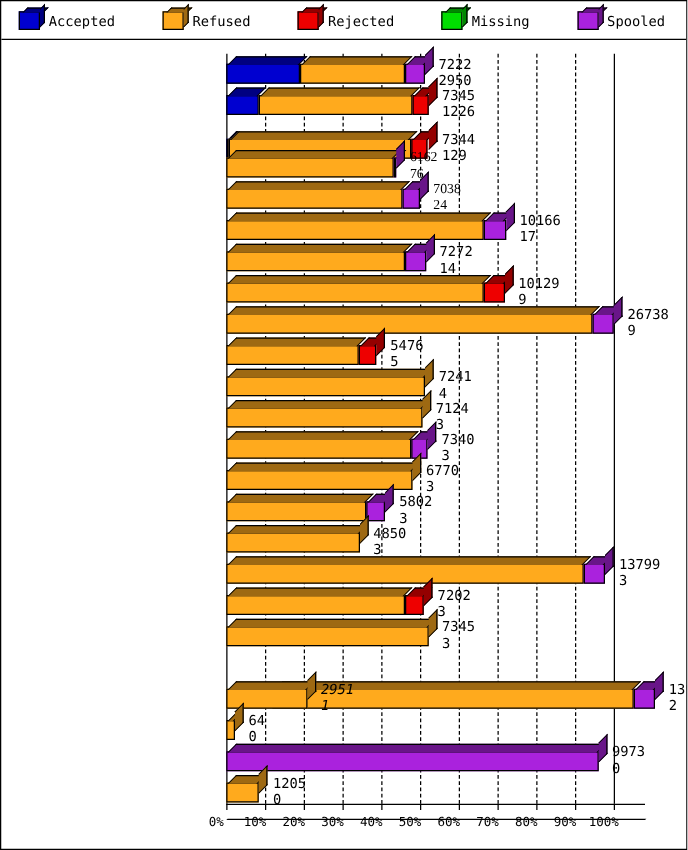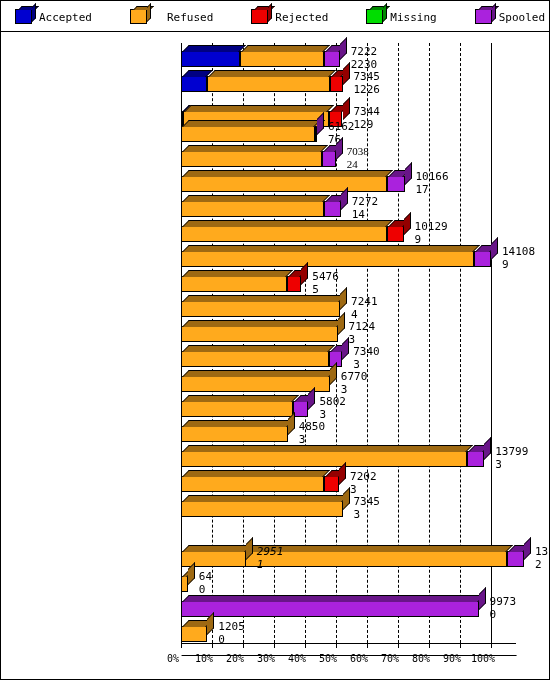--- a/index.html
+++ b/index.html
@@ -92,21 +92,21 @@
 <div id="frame">
 
   <div id="legend">
       <div class="lg-item">
         <div class="lg-box" style="background: rgb(0, 0, 208);">
           <div class="top" style="background: rgb(0, 0, 129);"></div>
           <div class="side" style="background: rgb(0, 0, 129);"></div>
         </div>
         <span class="lg-label">Accepted</span>
       </div>
-      <div class="lg-item" style="margin-left: 38px; gap: 13px;">
+      <div class="lg-item" style="margin-left: 38px;">
         <div class="lg-box" style="background: rgb(255, 170, 29);">
           <div class="top" style="background: rgb(158, 105, 18);"></div>
           <div class="side" style="background: rgb(158, 105, 18);"></div>
         </div>
         <span class="lg-label">Refused</span>
       </div>
       <div class="lg-item" style="margin-left: 38px;">
         <div class="lg-box" style="background: rgb(238, 0, 0);">
           <div class="top" style="background: rgb(148, 0, 0);"></div>
           <div class="side" style="background: rgb(148, 0, 0);"></div>
@@ -173,21 +173,21 @@
           <div class="seg" style="left: 58.9px; width: 84.32px; background: rgb(255, 170, 29);">
             <div class="cap" style="background: rgb(158, 105, 18);"></div>
           </div>
           <div class="seg" style="left: 143.22px; width: 15.5px; background: rgb(170, 34, 221);">
             <div class="cap" style="background: rgb(105, 21, 137);"></div>
           </div>
           <div class="endcap" style="left: 158.72px; background: rgb(105, 21, 137);"></div>
         </div>
         <div class="vals" style="left: 169.72px; top: 2px;">
           <div>7222</div>
-          <div>2230</div>
+          <div>2950</div>
         </div>
       </div>
       <div class="row" style="top: 25px;">
         <div class="barwrap" style="width: 161.51px;">
           <div class="seg" style="left: 0px; width: 25.73px; background: rgb(0, 0, 208);">
             <div class="cap" style="background: rgb(0, 0, 129);"></div>
           </div>
           <div class="seg" style="left: 25.73px; width: 123.38px; background: rgb(255, 170, 29);">
             <div class="cap" style="background: rgb(158, 105, 18);"></div>
           </div>
@@ -222,21 +222,21 @@
       <div class="row" style="top: 75px;">
         <div class="barwrap" style="width: 135.47px;">
           <div class="seg" style="left: 0px; width: 133.92px; background: rgb(255, 170, 29);">
             <div class="cap" style="background: rgb(158, 105, 18);"></div>
           </div>
           <div class="seg" style="left: 133.92px; width: 2px; background: rgb(170, 34, 221);">
             <div class="cap" style="background: rgb(105, 21, 137);"></div>
           </div>
           <div class="endcap" style="left: 135.92px; background: rgb(105, 21, 137);"></div>
         </div>
-        <div class="vals" style="left: 146.92px; top: 2px;">
+        <div class="vals" style="left: 146.92px; top: 2px; font-family: Liberation Serif, serif;">
           <div>6162</div>
           <div>76</div>
         </div>
       </div>
       <div class="row" style="top: 100px; font-family: Liberation Serif, serif;">
         <div class="barwrap" style="width: 154.69px;">
           <div class="seg" style="left: 0px; width: 141.05px; background: rgb(255, 170, 29);">
             <div class="cap" style="background: rgb(158, 105, 18);"></div>
           </div>
           <div class="seg" style="left: 141.05px; width: 13.64px; background: rgb(170, 34, 221);">
@@ -298,21 +298,21 @@
         <div class="barwrap" style="width: 310px;">
           <div class="seg" style="left: 0px; width: 293.26px; background: rgb(255, 170, 29);">
             <div class="cap" style="background: rgb(158, 105, 18);"></div>
           </div>
           <div class="seg" style="left: 293.26px; width: 16.74px; background: rgb(170, 34, 221);">
             <div class="cap" style="background: rgb(105, 21, 137);"></div>
           </div>
           <div class="endcap" style="left: 310px; background: rgb(105, 21, 137);"></div>
         </div>
         <div class="vals" style="left: 321px; top: 2px;">
-          <div>14108</div>
+          <div>26738</div>
           <div>9</div>
         </div>
       </div>
       <div class="row" style="top: 225px;">
         <div class="barwrap" style="width: 120.28px;">
           <div class="seg" style="left: 0px; width: 106.33px; background: rgb(255, 170, 29);">
             <div class="cap" style="background: rgb(158, 105, 18);"></div>
           </div>
           <div class="seg" style="left: 106.33px; width: 13.95px; background: rgb(238, 0, 0);">
             <div class="cap" style="background: rgb(148, 0, 0);"></div>

